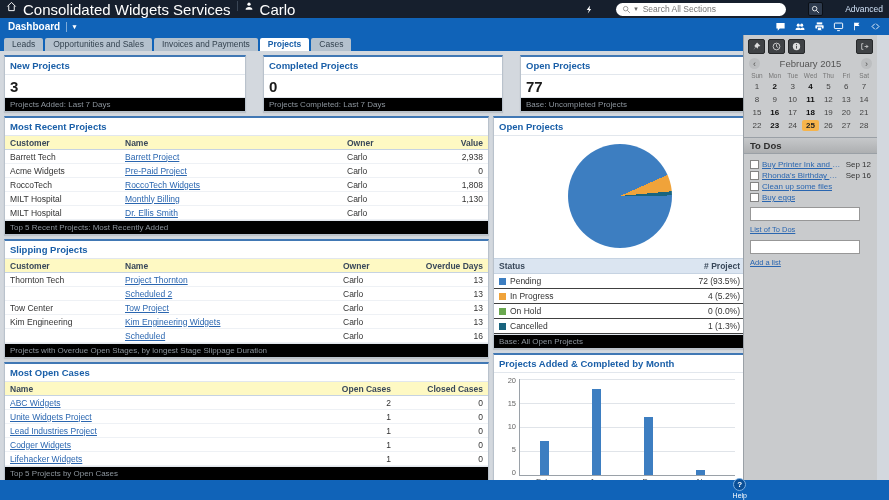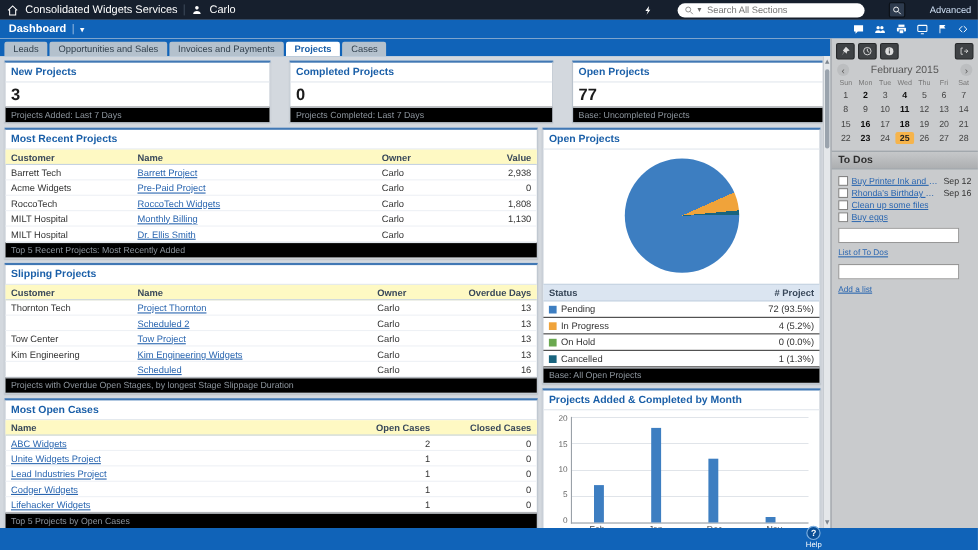--- a/index.html
+++ b/index.html
@@ -2,21 +2,21 @@
 <html><head>
 <meta charset="utf-8">
 <style>
   html,body{margin:0;padding:0;}
   body{font-family:"Liberation Sans",sans-serif;background:#888;}
   .screen{position:relative;width:889px;height:500px;overflow:hidden;background:#d3d8de;font-size:10px;}
 
   
   .topbar{position:absolute;top:0;left:0;right:0;height:18px;background:#161f2d;color:#fff;
           display:flex;align-items:center;justify-content:space-between;padding:0 6px;box-sizing:border-box;}
-  .tb-left{display:flex;align-items:flex-start;gap:6px;font-size:10px;}
+  .tb-left{display:flex;align-items:flex-start;gap:6px;font-size:15px;}
   .tb-divider{width:1px;height:10px;background:#3a4656;}
   .tb-right{display:flex;align-items:center;gap:22px;}
   .searchbox{display:flex;align-items:center;gap:3px;background:#fff;border-radius:8px;height:13px;width:158px;padding:0 6px;}
   .searchbox .caret{color:#666;font-size:7px;}
   .search-input{border:none;outline:none;background:transparent;font-size:8.5px;width:100%;color:#444;font-family:"Liberation Sans",sans-serif;}
   .search-btn{width:15px;height:14px;background:#2e3b4e;border:1px solid #0a0f16;border-radius:2px;display:flex;align-items:center;justify-content:center;padding:0;cursor:pointer;}
   .advanced{color:#cfe0f5;font-size:8.5px;text-decoration:none;}
   .icon{display:inline-flex;align-items:center;justify-content:center;line-height:0;}
 
   
@@ -76,21 +76,21 @@
   .yaxis{width:16px;display:flex;flex-direction:column;justify-content:space-between;align-items:flex-end;font-size:7.5px;color:#666;height:96px;padding-right:3px;}
   .ytick{line-height:4px;}
   .plot{flex:1;height:96px;border-left:1px solid #9aa1a8;border-bottom:1px solid #9aa1a8;position:relative;
         background-image:repeating-linear-gradient(to top,transparent 0 23px,#e0e4e9 23px 24px);
         display:flex;align-items:flex-end;justify-content:space-around;padding:0 4px;}
   .bargroup{display:flex;align-items:flex-end;gap:1px;}
   .bar{width:9px;}
   .xlabels{display:flex;justify-content:space-around;padding:1px 14px 4px 22px;font-size:8px;color:#444;}
 
   
-  .sidebar{position:absolute;top:35px;right:0;width:134px;bottom:20px;background:#c9cbcd;border-left:1px solid #9aa0a6;box-sizing:border-box;overflow:hidden;}
+  .sidebar{position:absolute;top:35px;right:12px;width:134px;bottom:20px;background:#c9cbcd;border-left:1px solid #9aa0a6;box-sizing:border-box;overflow:hidden;}
   .side-toolbar{display:flex;gap:3px;align-items:center;padding:4px 4px 3px;}
   .tool-btn{width:15px;height:13px;background:#3f4245;border:1px solid #26282a;border-radius:2px;display:flex;align-items:center;justify-content:center;cursor:pointer;}
   .flex-spacer{flex:1;}
   .calendar{margin:1px 4px 6px;font-size:8px;}
   .cal-head{display:flex;align-items:center;justify-content:space-between;color:#555;font-size:9.5px;margin:1px 1px 3px;}
   .cal-nav{width:11px;height:11px;border-radius:50%;background:#bcbec0;color:#555;display:flex;align-items:center;justify-content:center;font-size:9px;cursor:pointer;line-height:0;}
   .cal-prev::before{content:"‹";}
   .cal-next::before{content:"›";}
   .cal-grid{display:grid;grid-template-columns:repeat(7,1fr);text-align:center;row-gap:2px;}
   .dayname{font-size:6.5px;color:#777;}

